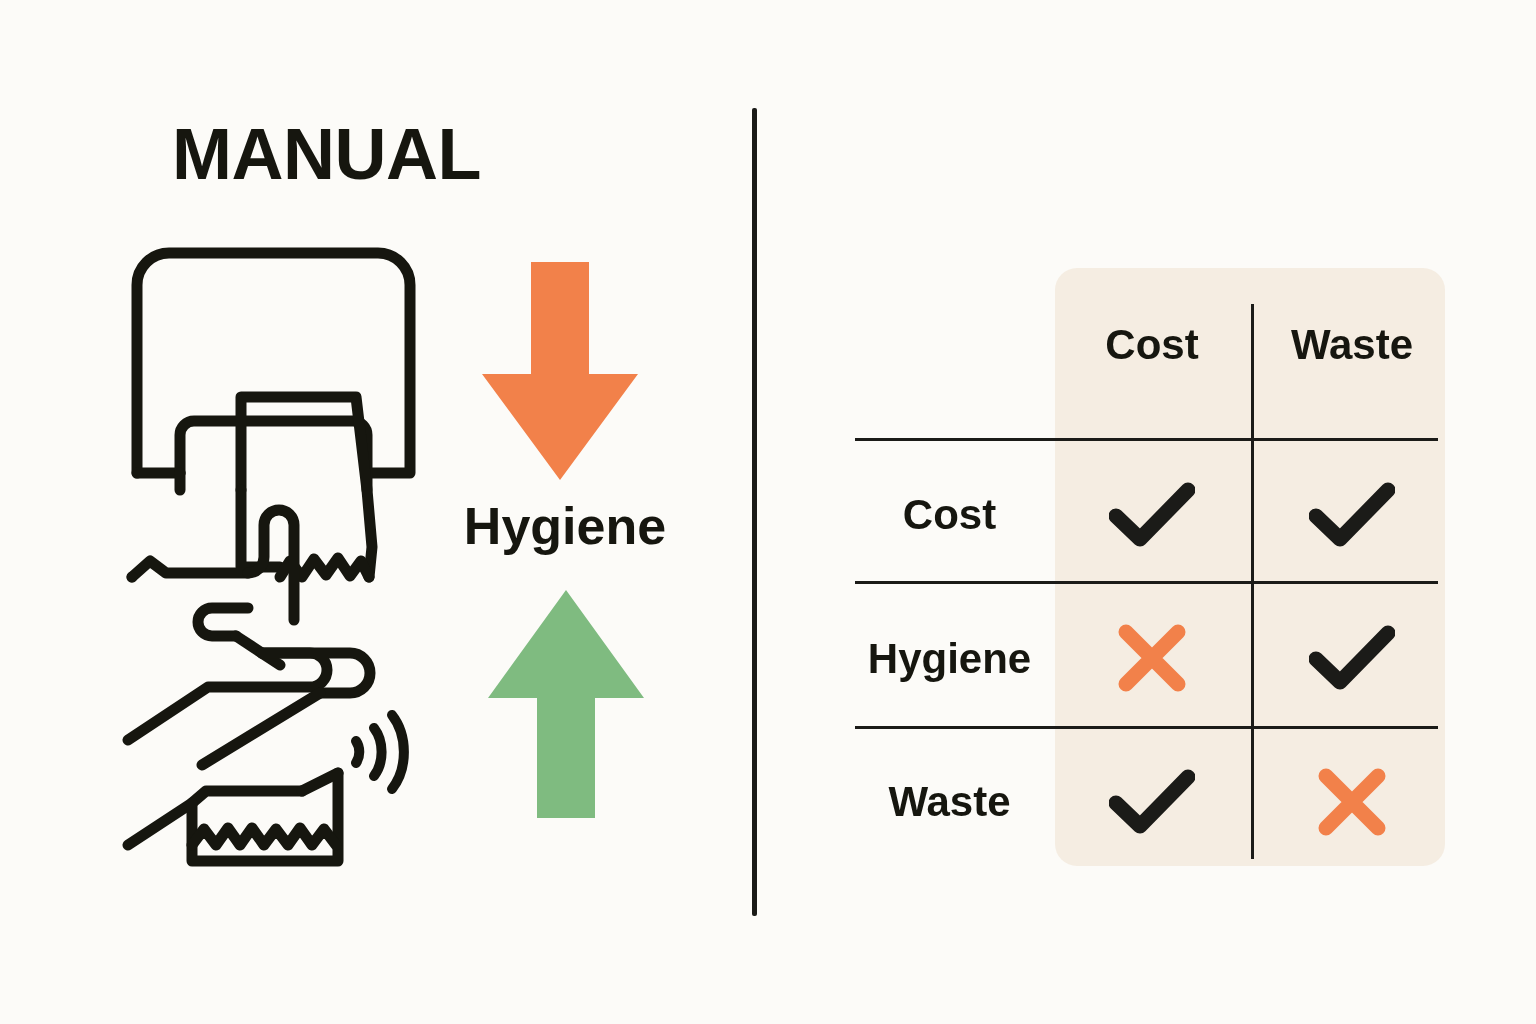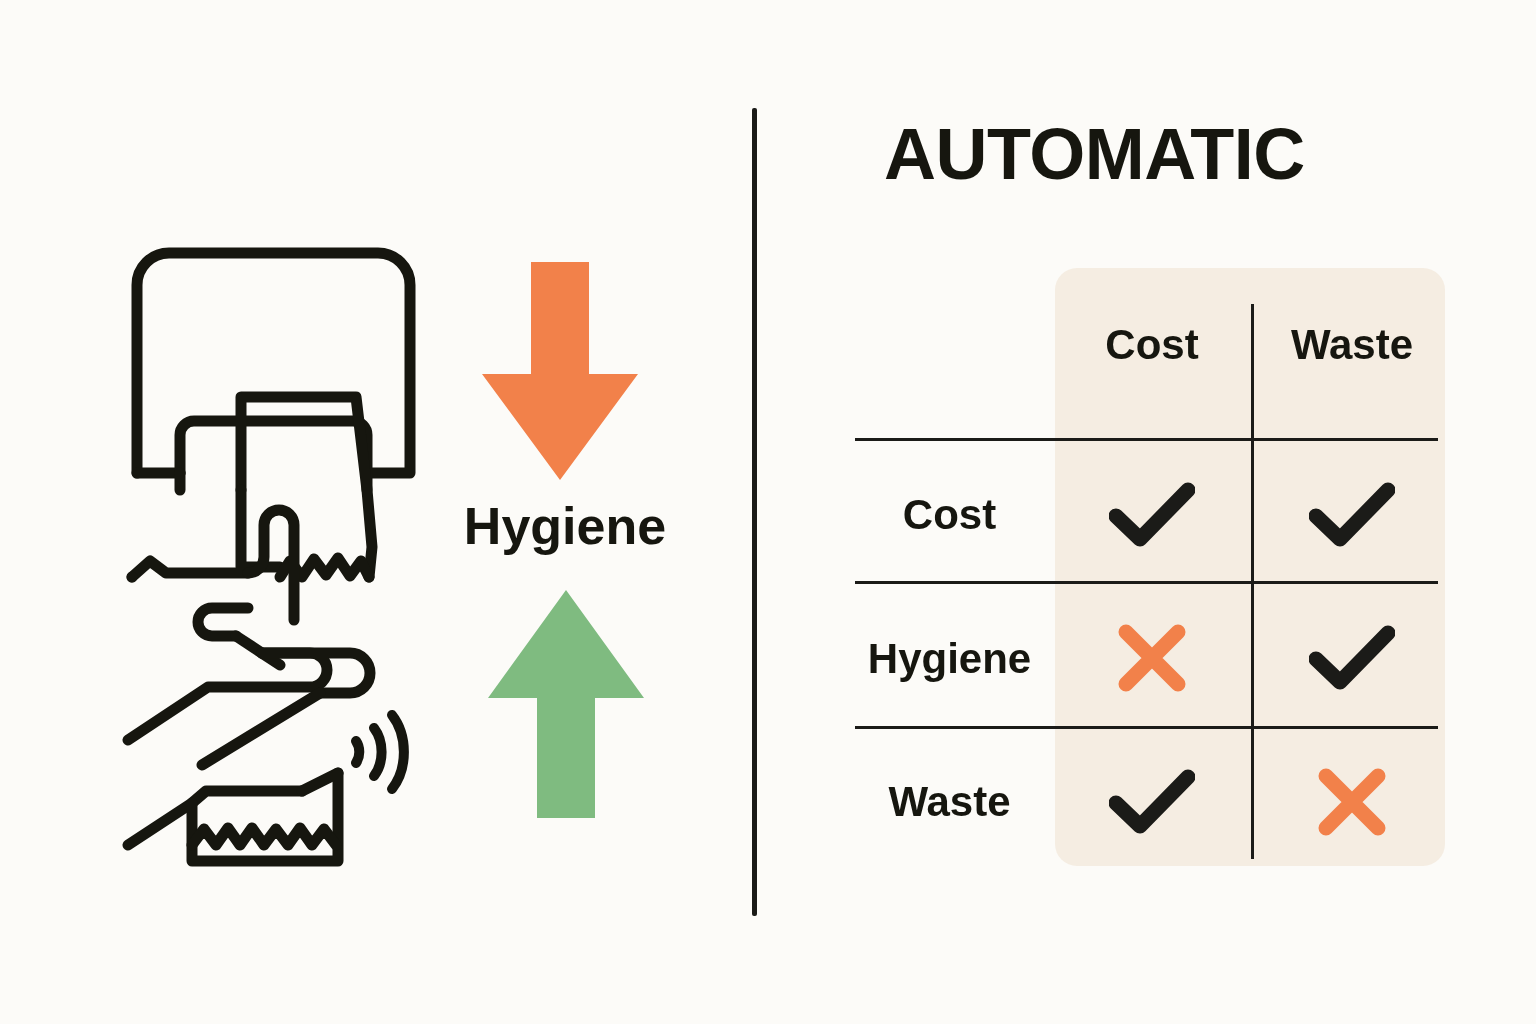--- a/index.html
+++ b/index.html
@@ -155,20 +155,21 @@
   .c0 { left: 205px; }
   .c1 { left: 405px; }
 </style>
 </head>
 <body>
 
 <div class="stage">
 
   <div class="center-divider"></div>
 
+  <div class="panel-title" id="title-manual">MANUAL</div>
 
   <div class="illus">
     <svg viewBox="0 0 330 660" xmlns="http://www.w3.org/2000/svg" fill="none" stroke="#16160F" stroke-width="11" stroke-linecap="round" stroke-linejoin="round">
 
       <g>
         <path d="M17 248 L17 60 a32 32 0 0 1 32 -32 L258 28 a32 32 0 0 1 32 32 L290 248 L247 248"></path>
         <path d="M17 248 L60 248"></path>
       </g>
 
       <g>
@@ -215,21 +216,20 @@
   <svg class="arrow-svg" id="arrow-down" viewBox="0 0 156 218" xmlns="http://www.w3.org/2000/svg">
     <polygon points="49,0 107,0 107,112 156,112 78,218 0,112 49,112" fill="#F2814A"></polygon>
   </svg>
 
   <div id="hygiene-label">Hygiene</div>
 
   <svg class="arrow-svg" id="arrow-up" viewBox="0 0 156 228" xmlns="http://www.w3.org/2000/svg">
     <polygon points="78,0 156,108 107,108 107,228 49,228 49,108 0,108" fill="#7FBB80"></polygon>
   </svg>
 
-  <div class="panel-title" id="title-automatic">AUTOMATIC</div>
 
   <div class="table-panel"></div>
 
   <div class="table-area">
 
     <div class="col-head" id="col-head-0">Cost</div>
     <div class="col-head" id="col-head-1">Waste</div>
 
     <div class="hline" id="hline-0"></div>
     <div class="hline" id="hline-1"></div>

